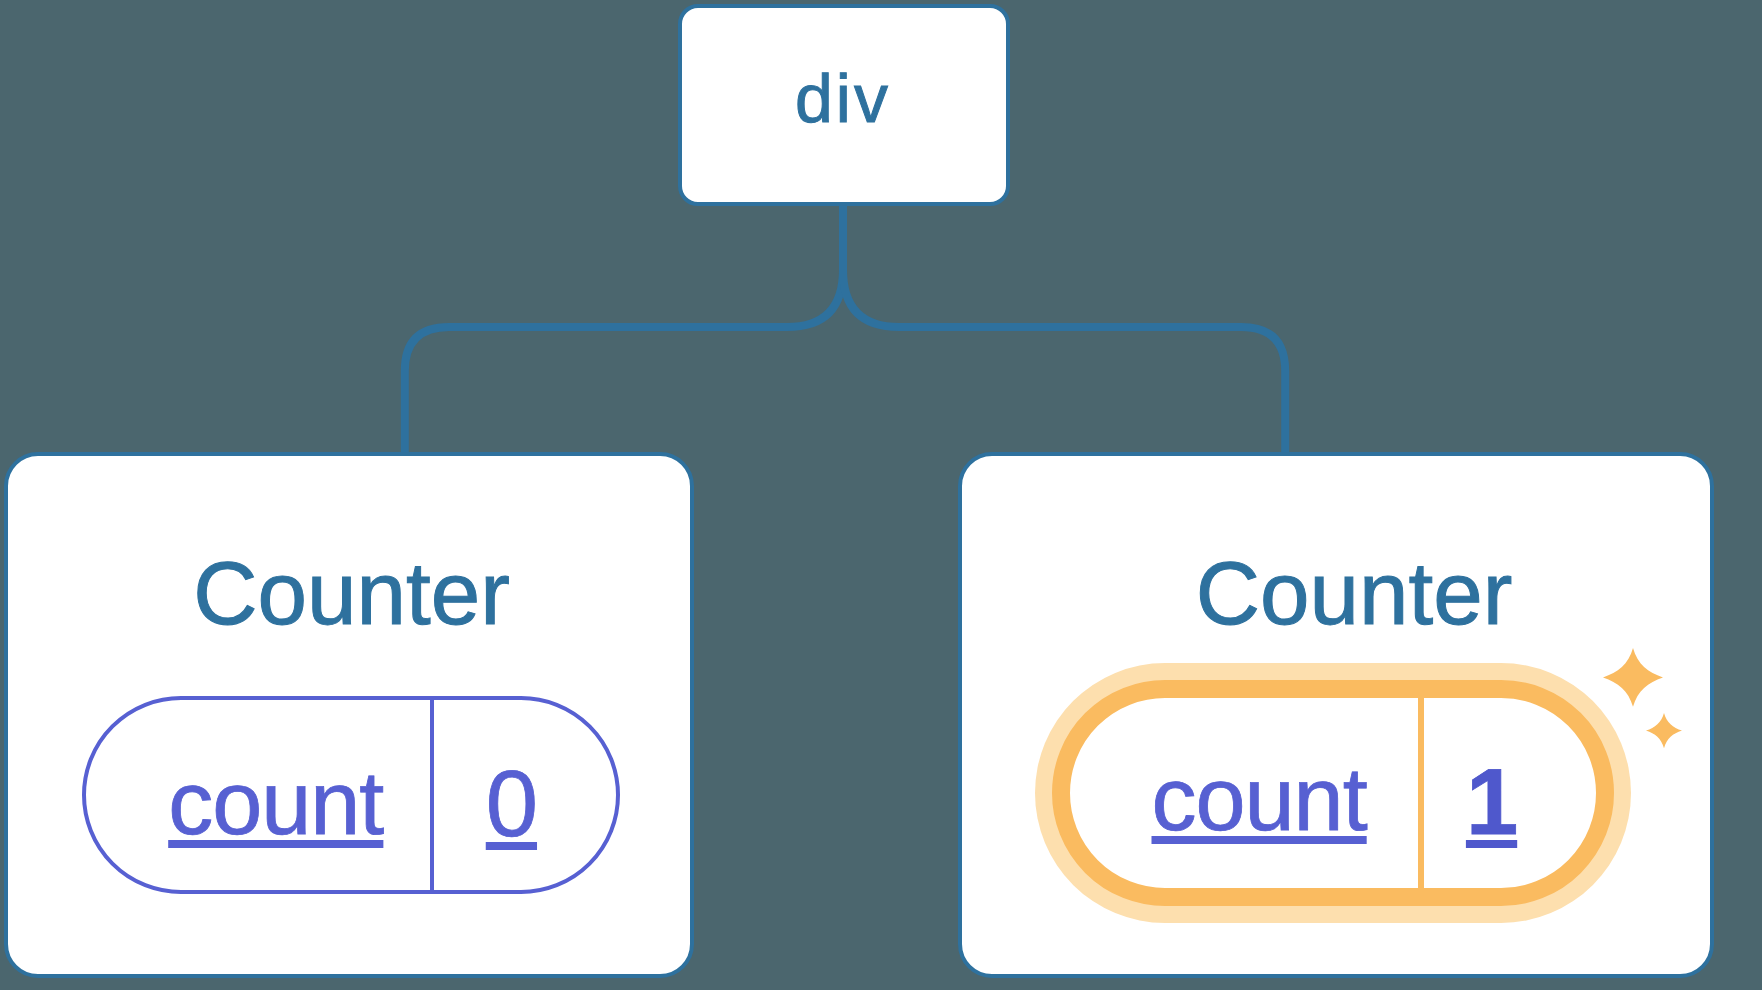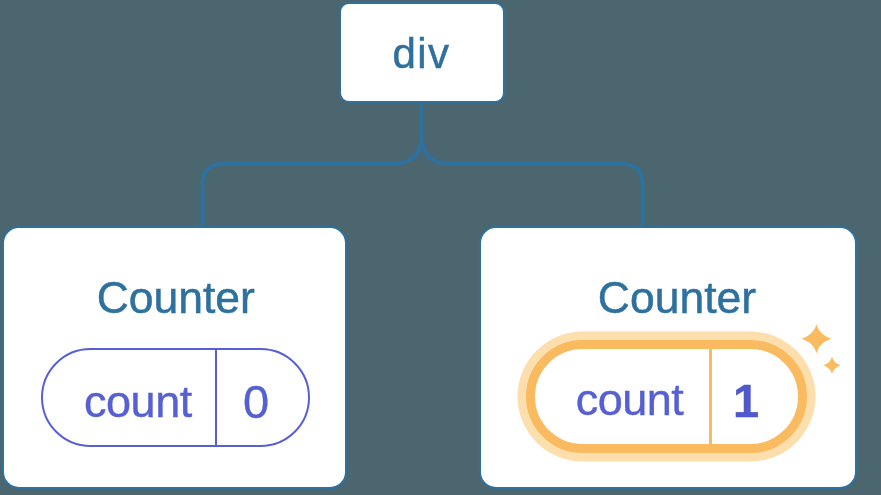--- a/index.html
+++ b/index.html
@@ -26,21 +26,21 @@
     background: var(--card-fill);
     border: 2.8px solid var(--blue);
     border-radius: 10px;
   }
   .node-box .label {
     -webkit-text-stroke: 0.5px currentColor;
     position: absolute; left: 0; right: 0;
     top: 29px;
     text-align: center;
     color: var(--blue);
-    font-size: 42px;
+    font-size: 34px;
     letter-spacing: 1.5px;
     line-height: 1;
   }
   .card {
     position: absolute;
     background: var(--card-fill);
     border: 2.2px solid var(--blue);
     border-radius: 17px;
   }
   .card.left  { left: 2px;   top: 225.5px; width: 345px; height: 263px; }
@@ -62,21 +62,21 @@
     background: var(--card-fill);
     display: flex;
   }
   .pill .cell {
     -webkit-text-stroke: 0.4px currentColor;
     display: flex; align-items: center; justify-content: center;
     color: var(--purple);
     font-size: 45px;
     letter-spacing: -0.5px;
   }
-  .pill .cell > span { position: relative; top: 4px; }
+  .pill .cell > span { position: relative; top: 4px; text-decoration: underline; }
   .pill.plain {
     left: 36.8px; top: 120.9px; width: 269px; height: 98.6px;
     border: 2.2px solid var(--purple);
     border-radius: 60px;
   }
   .pill.plain .cell.key { width: 174.2px; border-right: 2.2px solid var(--purple); }
   .pill.plain .cell.val { flex: 1; font-size: 47px; }
   .pill.plain .cell.key > span { left: 9px; }
   .pill.plain .cell.val > span { left: -6.7px; }
   .pill.glow {

